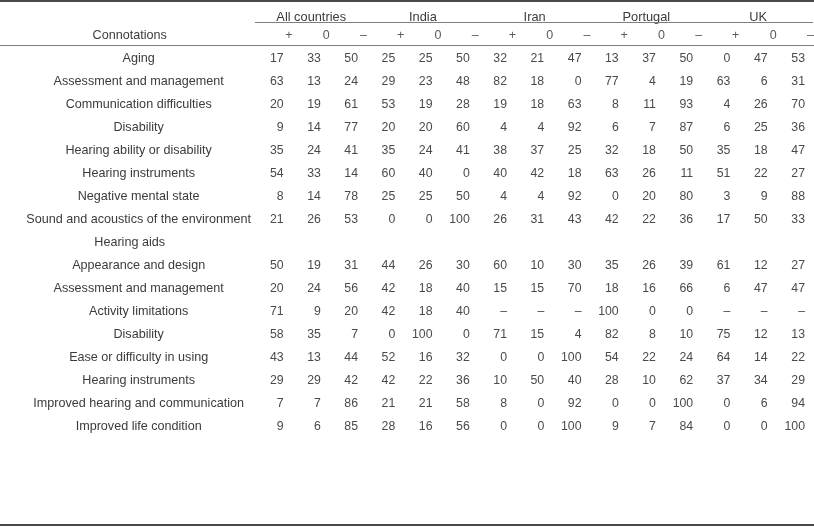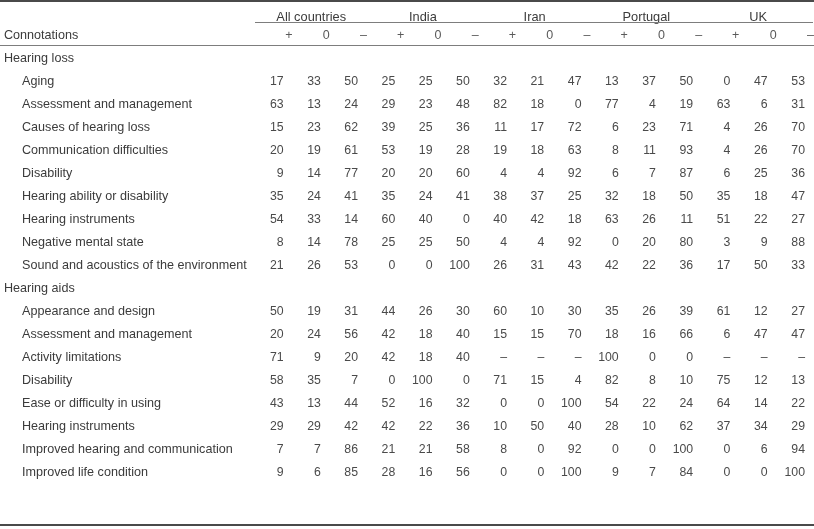--- a/index.html
+++ b/index.html
@@ -76,21 +76,21 @@
   }
   th.spacer-head { border: none; }
 
   
   tbody td, thead td, thead th.sign {
     height: 23px;
     line-height: 23px;
     padding: 0;
   }
   td.label {
-    text-align: left;
+    text-align: center;
     white-space: nowrap;
     padding-left: 4px;
     font-size: 12.6px;
     margin-left: 44px;
   }
   td.label.group { padding-left: 4px; }
   td.label.sub   { padding-left: 22px; }
 
   td.num, th.sign {
     text-align: right;
@@ -164,38 +164,20 @@
         <th class="sign">0</th>
         <th class="sign">–</th>
         <th class="sign">+</th>
         <th class="sign">0</th>
         <th class="sign">–</th>
       </tr>
     </thead>
 
     <tbody id="table-body">
         <tr>
-          <td class="label group">Hearing loss</td>
-          <td class="num"></td>
-          <td class="num"></td>
-          <td class="num"></td>
-          <td class="num"></td>
-          <td class="num"></td>
-          <td class="num"></td>
-          <td class="num"></td>
-          <td class="num"></td>
-          <td class="num"></td>
-          <td class="num"></td>
-          <td class="num"></td>
-          <td class="num"></td>
-          <td class="num"></td>
-          <td class="num"></td>
-          <td class="num"></td>
-        </tr>
-        <tr>
           <td class="label sub">Aging</td>
           <td class="num">17</td>
           <td class="num">33</td>
           <td class="num">50</td>
           <td class="num">25</td>
           <td class="num">25</td>
           <td class="num">50</td>
           <td class="num">32</td>
           <td class="num">21</td>
           <td class="num">47</td>
@@ -216,38 +198,20 @@
           <td class="num">48</td>
           <td class="num">82</td>
           <td class="num">18</td>
           <td class="num">0</td>
           <td class="num">77</td>
           <td class="num">4</td>
           <td class="num">19</td>
           <td class="num">63</td>
           <td class="num">6</td>
           <td class="num">31</td>
-        </tr>
-        <tr>
-          <td class="label sub">Causes of hearing loss</td>
-          <td class="num">15</td>
-          <td class="num">23</td>
-          <td class="num">62</td>
-          <td class="num">39</td>
-          <td class="num">25</td>
-          <td class="num">36</td>
-          <td class="num">11</td>
-          <td class="num">17</td>
-          <td class="num">72</td>
-          <td class="num">6</td>
-          <td class="num">23</td>
-          <td class="num">71</td>
-          <td class="num">4</td>
-          <td class="num">26</td>
-          <td class="num">70</td>
         </tr>
         <tr>
           <td class="label sub">Communication difficulties</td>
           <td class="num">20</td>
           <td class="num">19</td>
           <td class="num">61</td>
           <td class="num">53</td>
           <td class="num">19</td>
           <td class="num">28</td>
           <td class="num">19</td>

